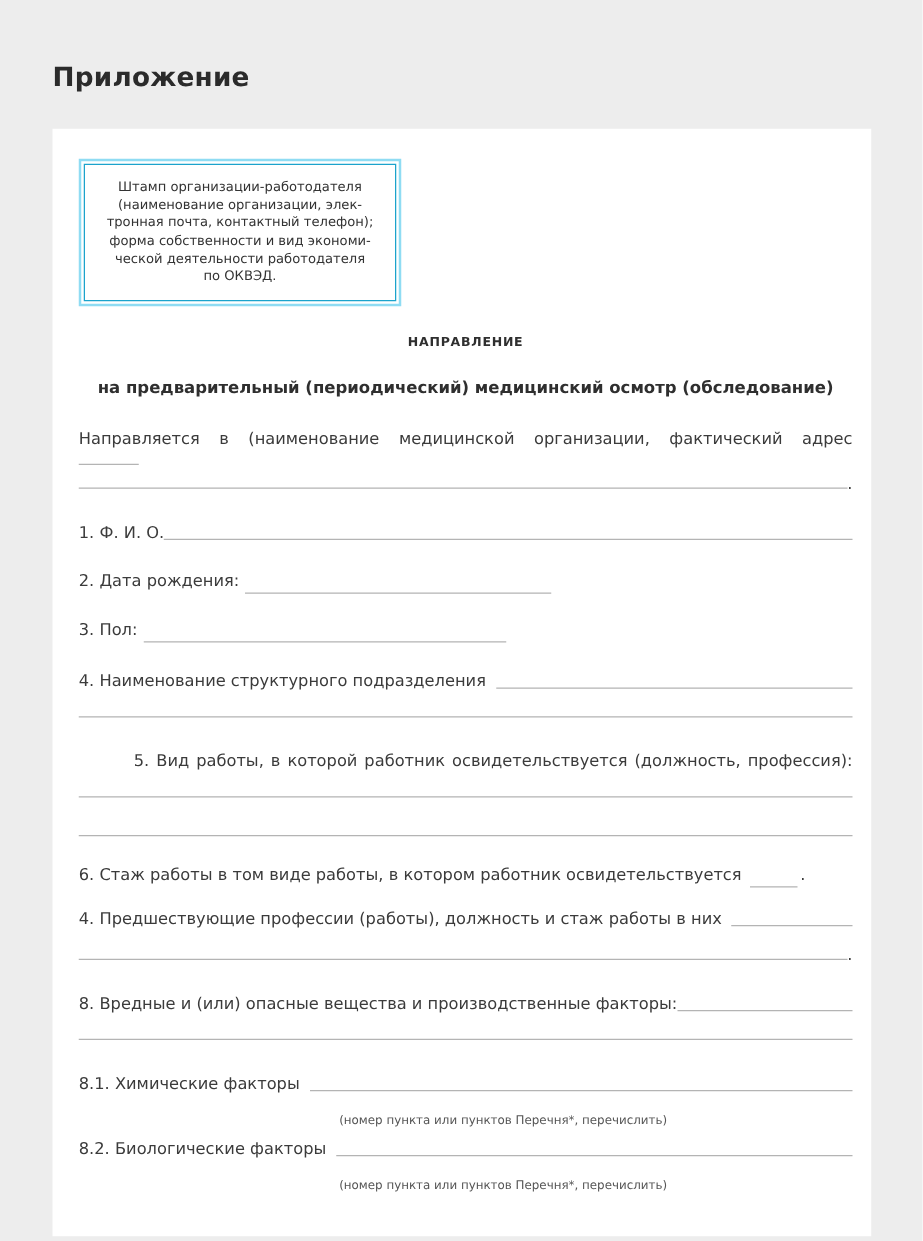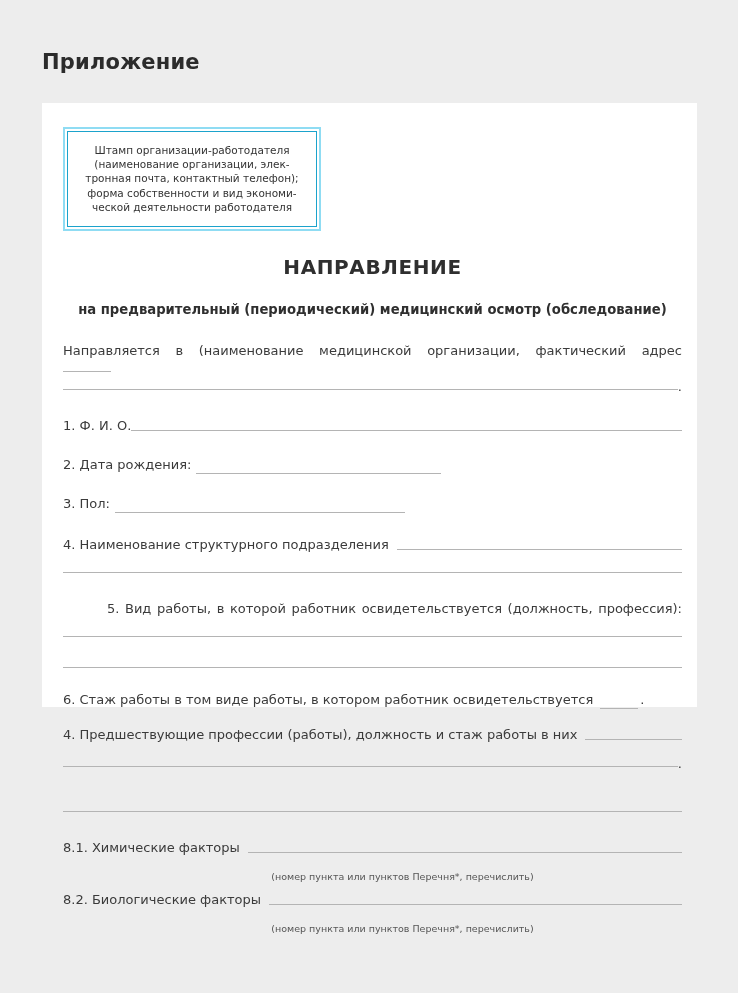--- a/index.html
+++ b/index.html
@@ -23,21 +23,21 @@
     font-weight: bold;
     color: #2b2b2b;
     letter-spacing: 0.2px;
   }
 
   .sheet {
     position: absolute;
     left: 42px;
     top: 103px;
     width: 655px;
-    height: 604px;
+    height: 886px;
     background: #ffffff;
   }
 
   .sheet-inner {
     position: absolute;
     left: 21px;
     top: 24px;
     width: 619px;
   }
 
@@ -57,21 +57,21 @@
   .stamp-line {
     font-size: 10.5px;
     line-height: 14.2px;
     color: #333333;
     white-space: nowrap;
   }
 
   
   .doc-title {
     text-align: center;
-    font-size: 20px;
+    font-size: 10px;
     font-weight: bold;
     color: #2f2f2f;
     letter-spacing: 0.6px;
     margin-top: 14px;
   }
   .doc-subtitle {
     text-align: center;
     font-size: 13.2px;
     font-weight: bold;
     color: #2f2f2f;
@@ -158,20 +158,21 @@
 <div class="sheet">
   <div class="sheet-inner">
 
     <div class="stamp-box">
       <div class="stamp-box-inner">
         <div class="stamp-line">Штамп организации-работодателя</div>
         <div class="stamp-line">(наименование организации, элек-</div>
         <div class="stamp-line">тронная почта, контактный телефон);</div>
         <div class="stamp-line">форма собственности и вид экономи-</div>
         <div class="stamp-line">ческой деятельности работодателя</div>
+        <div class="stamp-line">по ОКВЭД.</div>
       </div>
     </div>
 
     <div class="doc-title">НАПРАВЛЕНИЕ</div>
     <div class="doc-subtitle">на предварительный (периодический) медицинский осмотр (обследование)</div>
 
     <div class="intro">
       <div>Направляется в (наименование медицинской организации, фактический адрес</div>
       <div>
         <span class="tail-rule"></span>
@@ -235,20 +236,24 @@
       <span class="rule-grow" style="margin-left:7px;"></span>
     </div>
     <div class="sp-12"></div>
     <div class="full-rule-dot">
       <span class="rule-grow"></span>
       <span class="dot">.</span>
     </div>
 
     <div class="sp-22"></div>
 
+    <div class="row">
+      <span class="label">8. Вредные и (или) опасные вещества и производственные факторы:</span>
+      <span class="rule-grow"></span>
+    </div>
     <div class="sp-18"></div>
     <div class="full-rule"></div>
 
     <div class="sp-26"></div>
 
     <div class="row">
       <span class="label">8.1. Химические факторы</span>
       <span class="rule-grow" style="margin-left:8px;"></span>
     </div>
     <div class="caption">(номер пункта или пунктов Перечня*, перечислить)</div>

